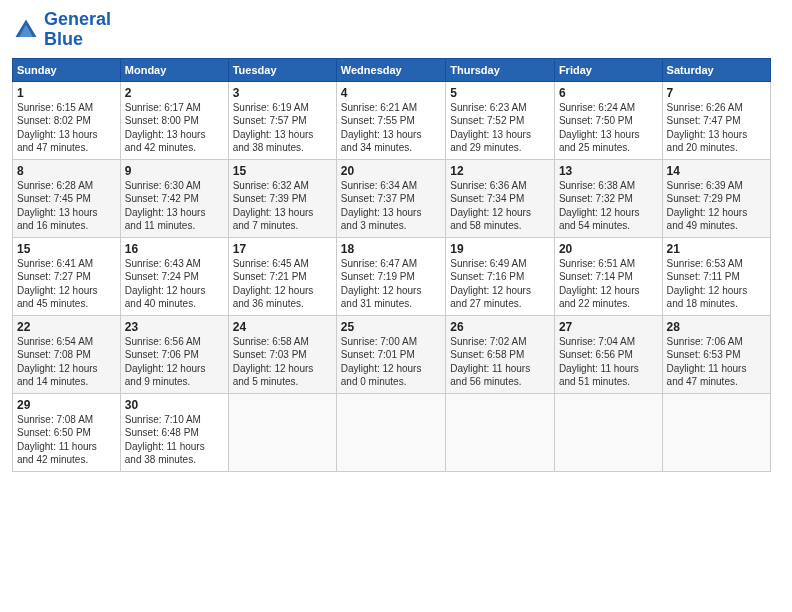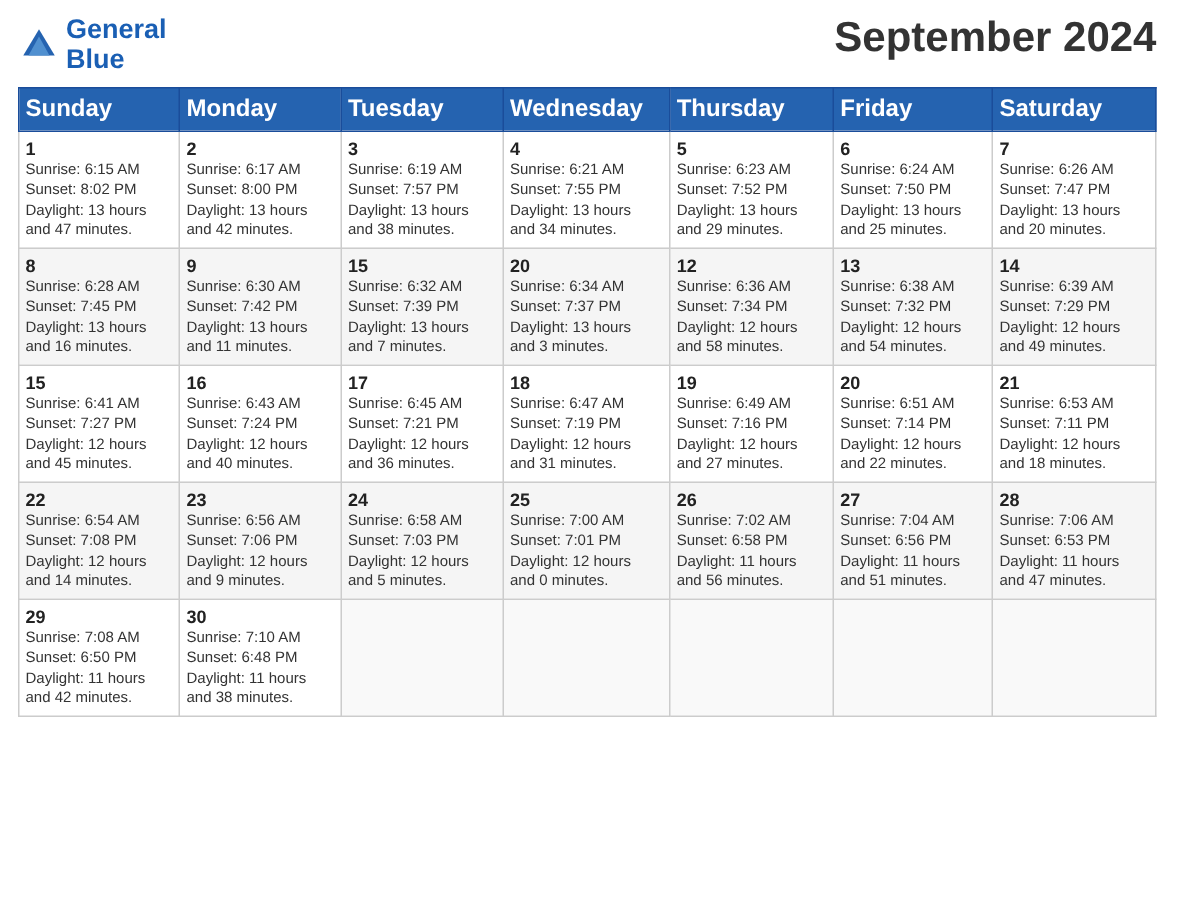--- a/index.html
+++ b/index.html
@@ -55,21 +55,21 @@
     .calendar {
       width: 100%;
       border-collapse: collapse;
       font-size: 10.5px;
     }
     .calendar thead tr th {
       background: #2563b0;
       color: #fff;
       padding: 5px 4px;
       text-align: left;
-      font-size: 16px;
+      font-size: 11px;
       font-weight: bold;
       border: 1px solid #1a4d9a;
     }
     .calendar tbody tr td {
       vertical-align: top;
       padding: 4px 4px;
       border: 1px solid #ccc;
       width: 113px;
       min-height: 70px;
       background: #fff;
@@ -104,21 +104,20 @@
         <polygon points="20,12 30,30 10,30" fill="#5090d0"></polygon>
       </svg>
       <div>
         <div class="logo-text">
           <span>General</span><br>
           <span>Blue</span>
         </div>
       </div>
     </div>
     <div class="title-block">
-      <h1>September 2024</h1>
     </div>
   </div>
 
   <table class="calendar">
     <thead>
       <tr>
       <th>Sunday</th>
           <th>Monday</th>
           <th>Tuesday</th>
           <th>Wednesday</th>

